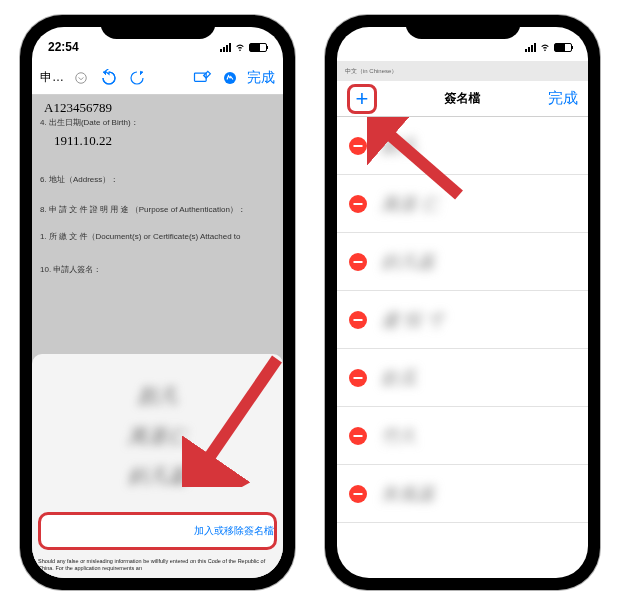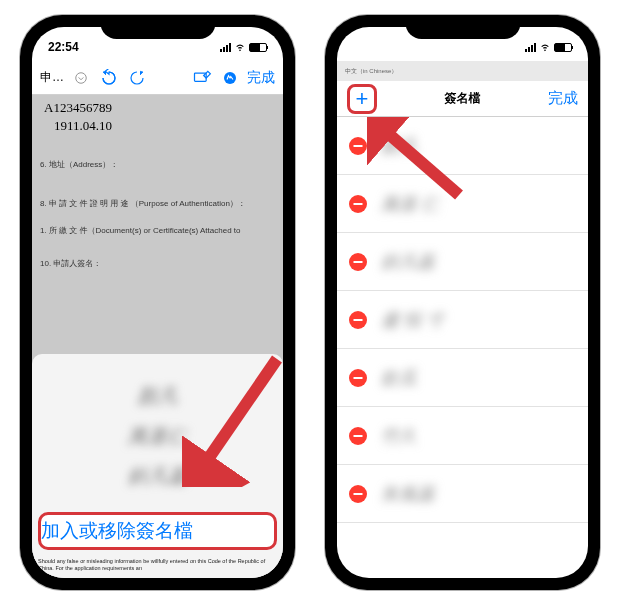--- a/index.html
+++ b/index.html
@@ -112,22 +112,22 @@
       width:100px;height:30px;
       filter: blur(4px);
       color:#777;
       font-size:20px;font-style:italic;
       display:flex;align-items:center;justify-content:center;
     }
     .sheet-btn{
       background:#fff;
       border-radius:8px;
       height:38px;
-      display:flex;align-items:center;justify-content:flex-start;
-      color:#007aff;font-size:19px;
+      display:flex;align-items:center;justify-content:flex-end;
+      color:#007aff;font-size:10px;
       margin-bottom:6px;
     }
     .sheet-btn.hl{
       border:3px solid #d6353a;
       border-radius:10px;
     }
     .fine{ font-size:5.5px; color:#222; line-height:1.3; padding:2px 0;}
     
     .navbar {
       height:36px;
@@ -226,23 +226,24 @@
       <span class="ico">
           <svg viewBox="0 0 24 24" width="18" height="18">
             <circle cx="12" cy="12" r="8" fill="#007aff"></circle>
             <path d="M8 14l2-5 2 3 1-2 3 4" stroke="#fff" stroke-width="1.5" fill="none"></path>
           </svg>
         </span>
       <span class="tb-done">完成</span>
     </div>
     <div class="doc">
       <div class="field-val">A123456789</div>
-      <div class="field-val" style="margin-left:10px">1911.04.10</div>
+      <div class="row">4. 出生日期(Date of Birth)：</div>
+      <div class="field-val" style="margin-left:10px">1911.10.22</div>
       <div class="row" style="margin-top:24px">6.  地址（Address）：</div>
-      <div class="row" style="margin-top:28px">8. 申 請 文 件 證 明 用 途 （Purpose of Authentication）：</div>
+      <div class="row" style="margin-top:19px">8. 申 請 文 件 證 明 用 途 （Purpose of Authentication）：</div>
       <div class="row" style="margin-top:16px">1. 所 繳 文 件（Document(s) or Certificate(s) Attached to</div>
       <div class="row" style="margin-top:22px">10. 申請人簽名：</div>
 
       <div class="action-sheet">
         <div class="sig-samples">
           <div class="blur-sig">顏凡</div>
           <div class="blur-sig">萬基仁</div>
           <div class="blur-sig">斜凡墓</div>
         </div>
         <div class="sheet-btn hl">

